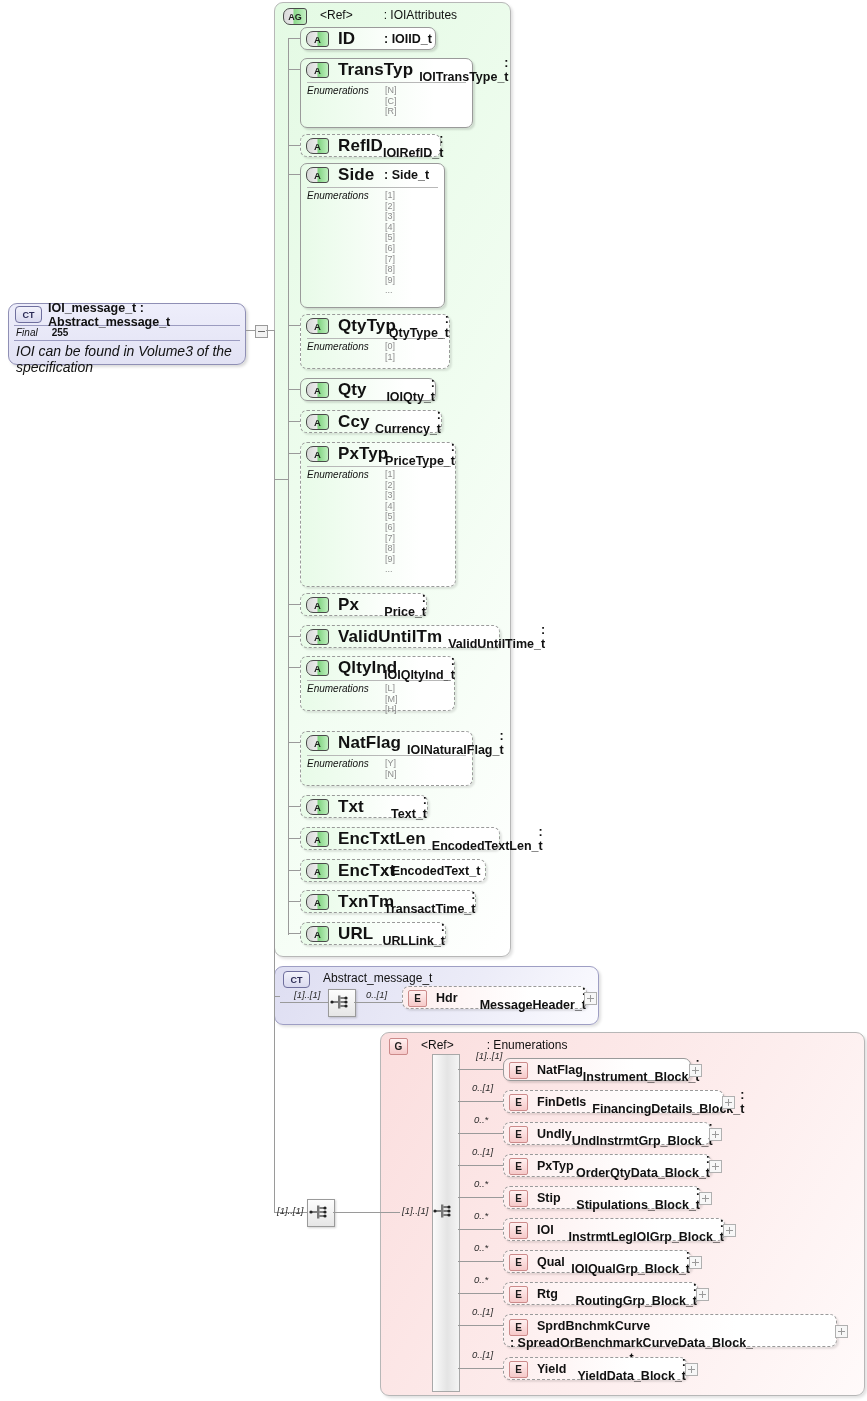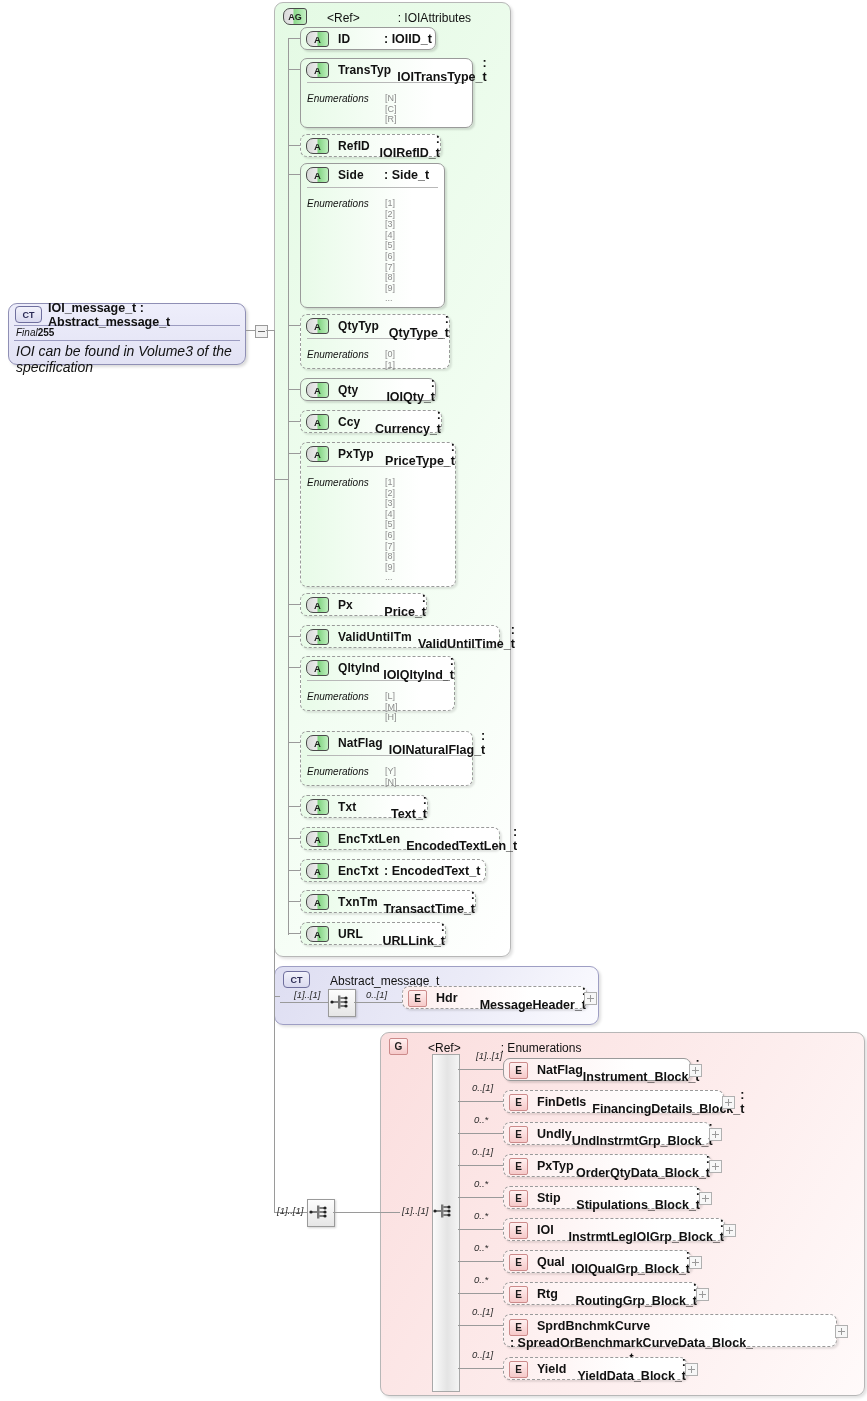--- a/index.html
+++ b/index.html
@@ -10,21 +10,21 @@
   #canvas{position:relative;width:867px;height:1401px;overflow:hidden;background:#fff;}
 
   
   .node{position:absolute;box-sizing:border-box;background:#fff;border-radius:7px;}
   .node.solid{border:1px solid #9a9a9a;box-shadow:2px 2px 2px rgba(0,0,0,.13);}
   .node.dashed{border:1px dashed #9a9a9a;box-shadow:2px 2px 2px rgba(0,0,0,.10);}
 
   
   .attr{background:linear-gradient(90deg,#e8fbe8 0%,#ffffff 78%);}
   .attr .hdr{display:flex;align-items:center;height:22px;padding-left:5px;}
-  .attr .nm{font-size:12px;color:#111;font-weight:bold;letter-spacing:.1px;}
+  .attr .nm{font-size:17px;color:#111;font-weight:bold;letter-spacing:.1px;}
   .attr .tp{font-size:12.5px;color:#111;font-weight:bold;text-align:right;}
 
   
   .elem{background:linear-gradient(90deg,#fdeeee 0%,#ffffff 70%);}
   .elem .hdr{display:flex;align-items:center;height:22px;padding-left:5px;}
   .elem .nm{font-size:12.5px;color:#111;font-weight:bold;}
   .elem .tp{font-size:12.5px;color:#111;font-weight:bold;text-align:right;}
 
   
   .badge{display:inline-flex;align-items:center;justify-content:center;
@@ -35,46 +35,46 @@
            background:linear-gradient(90deg,#d9d9d9 0%,#e8e8e8 40%,#8ad98a 46%,#c6f0c6 100%);
            font-size:9px;}
   .badge.e{width:17px;height:15px;border:1px solid #cc8a8a;border-radius:2px;
            background:linear-gradient(180deg,#fff0f0 0%,#f6c9c9 100%);font-size:10px;}
   .badge.g{width:17px;height:15px;border:1px solid #cc8a8a;border-radius:2px;
            background:linear-gradient(180deg,#fff0f0 0%,#f6c9c9 100%);font-size:10px;}
   .badge.ct{width:25px;height:15px;border:1px solid #6f6f9e;border-radius:4px;
            background:linear-gradient(180deg,#f2f2fb 0%,#d9d9ef 100%);color:#2a2a55;font-size:9px;}
 
   
-  .enumblk{border-top:1px solid #b8b8b8;margin:1px 6px 0 6px;padding-top:10px;
+  .enumblk{border-top:1px solid #b8b8b8;margin:1px 6px 0 6px;padding-top:2px;
            display:flex;font-size:9.5px;}
   .enumblk .lbl{font-style:italic;color:#111;width:78px;flex:0 0 auto;font-size:10px;}
   .enumblk .vals{color:#8c8c8c;line-height:10.6px;font-size:9px;}
 
   
   .frame{position:absolute;box-sizing:border-box;border-radius:9px;}
   .frame.green{background:linear-gradient(120deg,#e4fae4 0%,#f1fdf1 55%,#ffffff 100%);
                border:1px solid #b7b7b7;box-shadow:2px 2px 3px rgba(0,0,0,.12);}
   .frame.pink{background:linear-gradient(120deg,#fbdede 0%,#fdeeee 60%,#fffafa 100%);
               border:1px solid #b7b7b7;box-shadow:2px 2px 3px rgba(0,0,0,.12);}
   .frame.violet{background:linear-gradient(120deg,#dedef2 0%,#ececf8 60%,#fbfbff 100%);
                 border:1px solid #9e9ec4;box-shadow:2px 2px 3px rgba(0,0,0,.12);}
-  .frame .ftitle{position:absolute;display:flex;align-items:flex-end;gap:20px;
+  .frame .ftitle{position:absolute;display:flex;align-items:flex-start;gap:13px;
                  font-size:12px;color:#111;white-space:nowrap;}
   .frame .ftitle .t1{font-weight:normal;}
   .frame .ftitle .t2{font-weight:normal;}
 
   
   #ctbox{position:absolute;box-sizing:border-box;border:1px solid #8f8fb5;border-radius:9px;
          background:linear-gradient(180deg,#eeeefb 0%,#e2e2f4 100%);
          box-shadow:2px 2px 3px rgba(0,0,0,.15);}
   #ctbox .ttl{display:flex;align-items:center;gap:6px;height:21px;padding-left:6px;
               font-size:12.5px;font-weight:bold;color:#111;}
   #ctbox .rowline{border-top:1px solid #9b9bc0;margin:0 5px;}
-  #ctbox .frow{display:flex;padding:1px 0 2px 7px;font-size:10px;}
+  #ctbox .frow{display:flex;gap:14px;padding:1px 0 2px 7px;font-size:10px;}
   #ctbox .frow .k{font-style:italic;color:#111;}
   #ctbox .frow .v{font-weight:bold;color:#111;font-size:10px;}
   #ctbox .note{padding:2px 0 2px 7px;font-size:14px;font-style:italic;color:#111;}
 
   
   .ln{position:absolute;background:#9a9a9a;}
   .ln.h{height:1px;}
   .ln.v{width:1px;}
   .plusbox{position:absolute;width:11px;height:11px;border:1px solid #9a9a9a;background:#f2f2f2;}
   .plusbox:before{content:"";position:absolute;left:2px;top:5px;width:7px;height:1px;background:#6a6a6a;}

